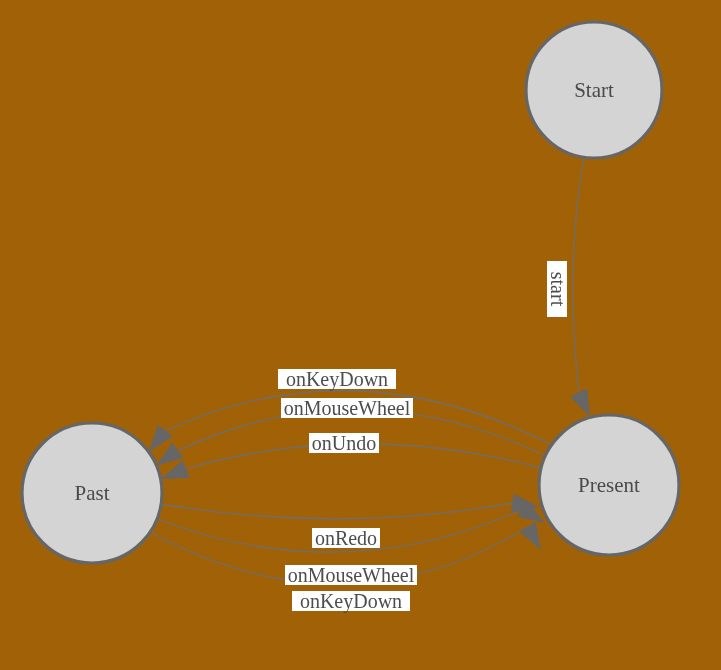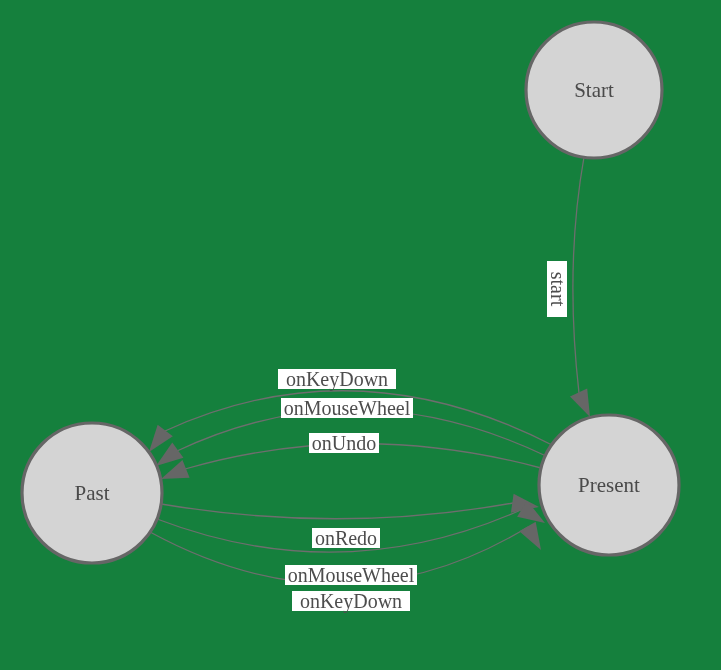--- a/index.html
+++ b/index.html
@@ -4,21 +4,21 @@
 <style>
   html, body {
     margin: 0;
     padding: 0;
     background: #ffffff;
   }
   .stage {
     position: relative;
     width: 721px;
     height: 670px;
-    background: #15803d;
+    background: #a16207;
     font-family: "Liberation Serif", "DejaVu Serif", serif;
   }
   svg { display: block; }
   .node-circle { stroke-width: 3.2px; }
   .node-label {
     font-size: 21px;
     text-anchor: middle;
     user-select: none;
   }
   .edge-line {

